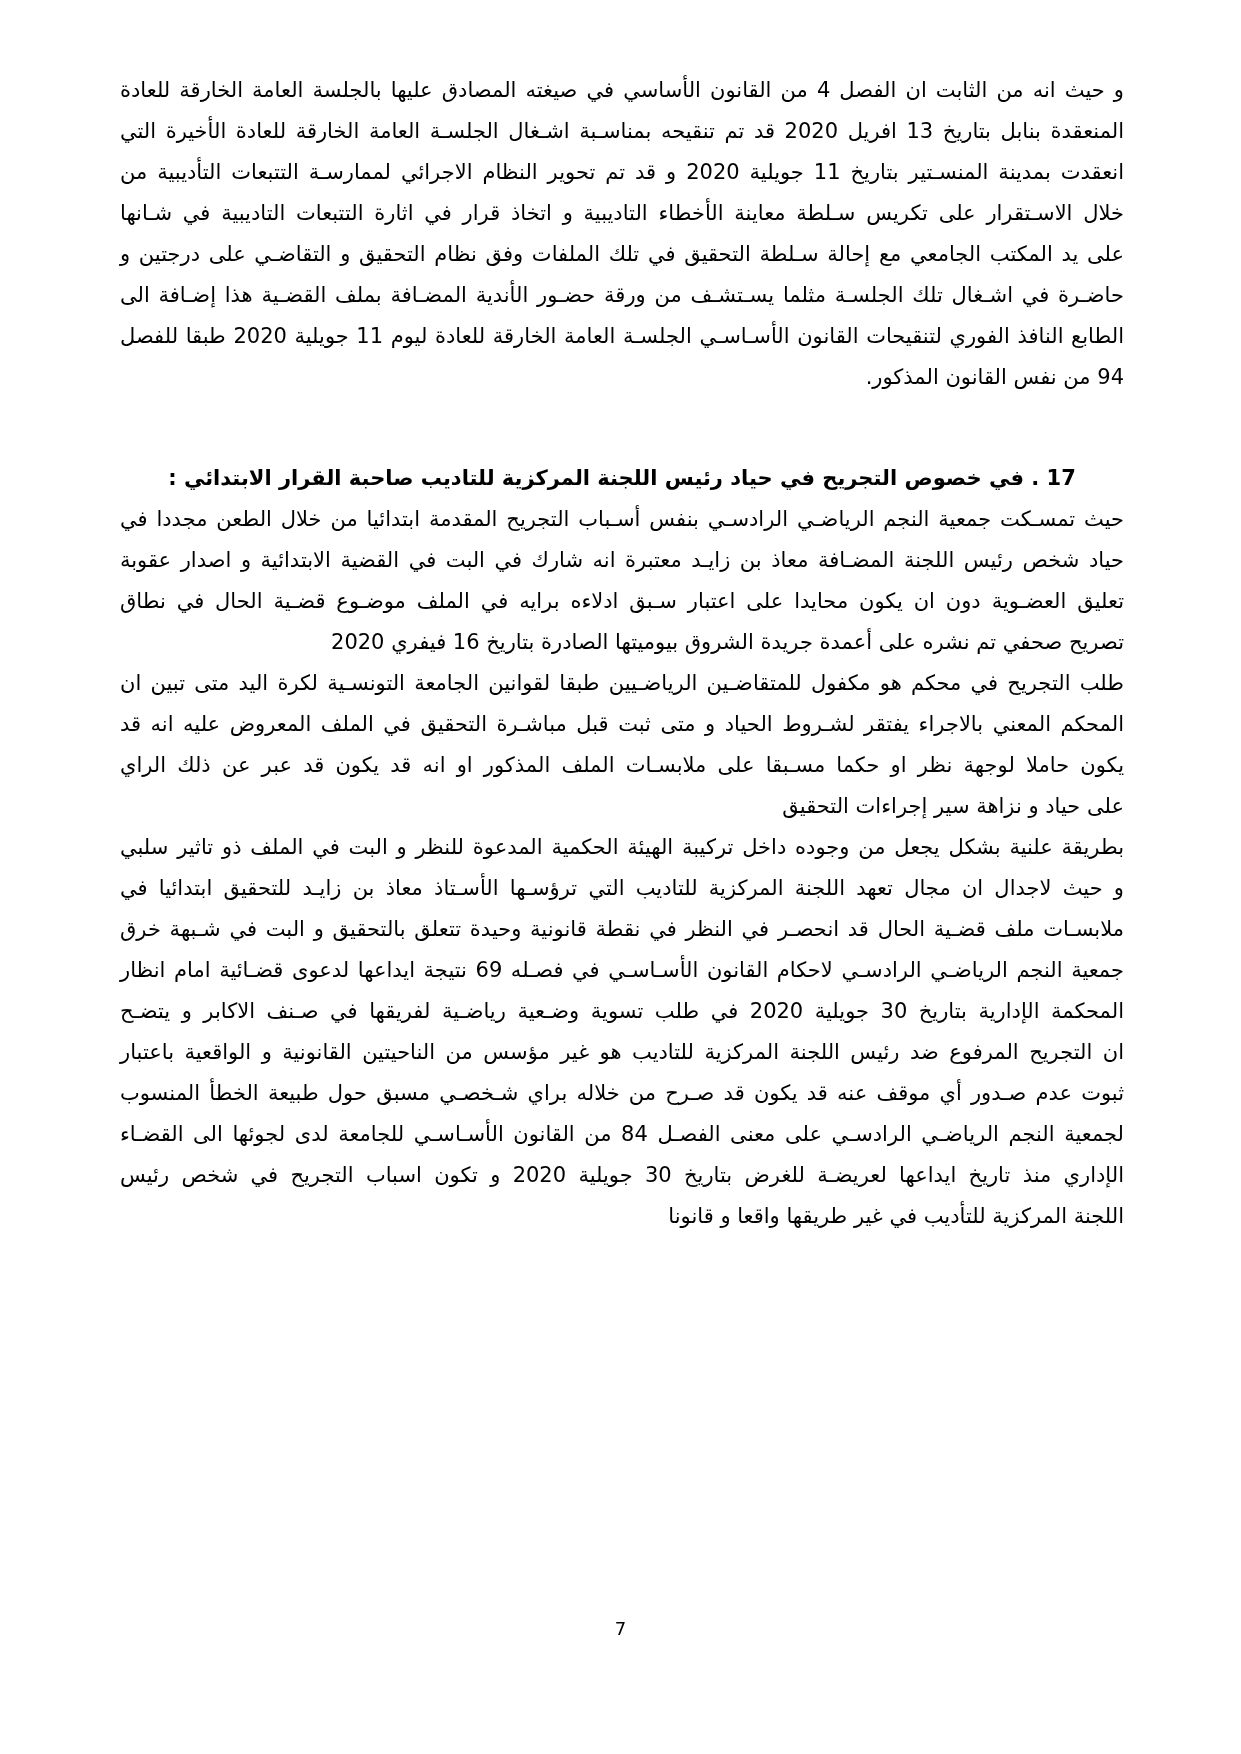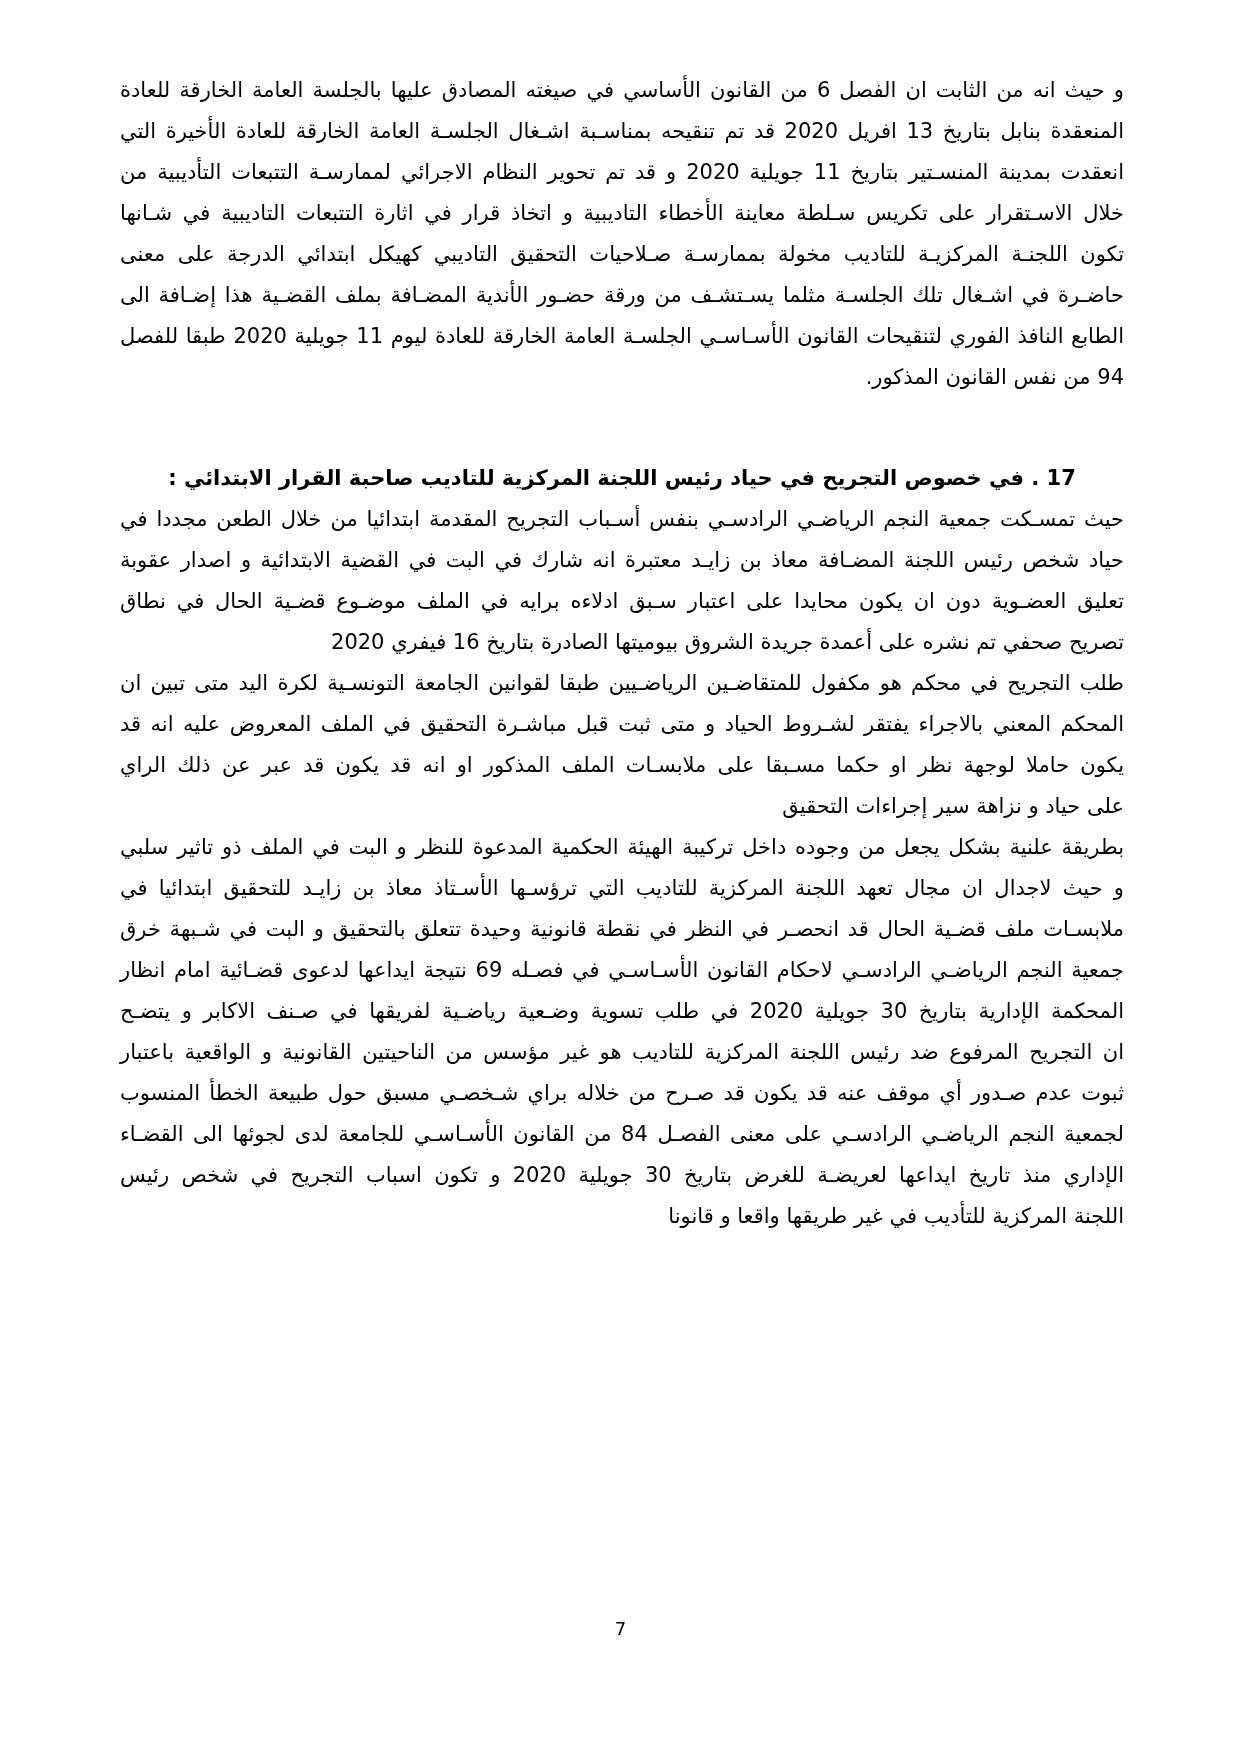--- a/index.html
+++ b/index.html
@@ -55,25 +55,25 @@
       font-size: 18px;
       direction: ltr;
     }
   </style>
 </head>
 <body>
 
 <div class="page">
 
   <div>
-    <div class="line">و حيث انه من الثابت ان الفصل 6 من القانون الأساسي في صيغته المصادق عليها بالجلسة العامة الخارقة للعادة</div>
+    <div class="line">و حيث انه من الثابت ان الفصل 4 من القانون الأساسي في صيغته المصادق عليها بالجلسة العامة الخارقة للعادة</div>
     <div class="line">المنعقدة بنابل بتاريخ 13 افريل 2020 قد تم تنقيحه بمناسـبة اشـغال الجلسـة العامة الخارقة للعادة الأخيرة التي</div>
     <div class="line">انعقدت بمدينة المنسـتير بتاريخ 11 جويلية 2020 و قد تم تحوير النظام الاجرائي لممارسـة التتبعات التأديبية من</div>
     <div class="line">خلال الاسـتقرار على تكريس سـلطة معاينة الأخطاء التاديبية و اتخاذ قرار في اثارة التتبعات التاديبية في شـانها</div>
-    <div class="line">تكون اللجنـة المركزيـة للتاديب مخولة بممارسـة صـلاحيات التحقيق التاديبي كهيكل ابتدائي الدرجة على معنى</div>
+    <div class="line">على يد المكتب الجامعي مع إحالة سـلطة التحقيق في تلك الملفات وفق نظام التحقيق و التقاضـي على درجتين و</div>
     <div class="line">حاضـرة في اشـغال تلك الجلسـة مثلما يسـتشـف من ورقة حضـور الأندية المضـافة بملف القضـية هذا إضـافة الى</div>
     <div class="line">الطابع النافذ الفوري لتنقيحات القانون الأسـاسـي الجلسـة العامة الخارقة للعادة ليوم 11 جويلية 2020 طبقا للفصل</div>
     <div class="line last">94 من نفس القانون المذكور.</div>
   </div>
 
   <div class="spacer"></div>
 
   <div>
     <div class="heading">17 . في خصوص التجريح في حياد رئيس اللجنة المركزية للتاديب صاحبة القرار الابتدائي :</div>
 

